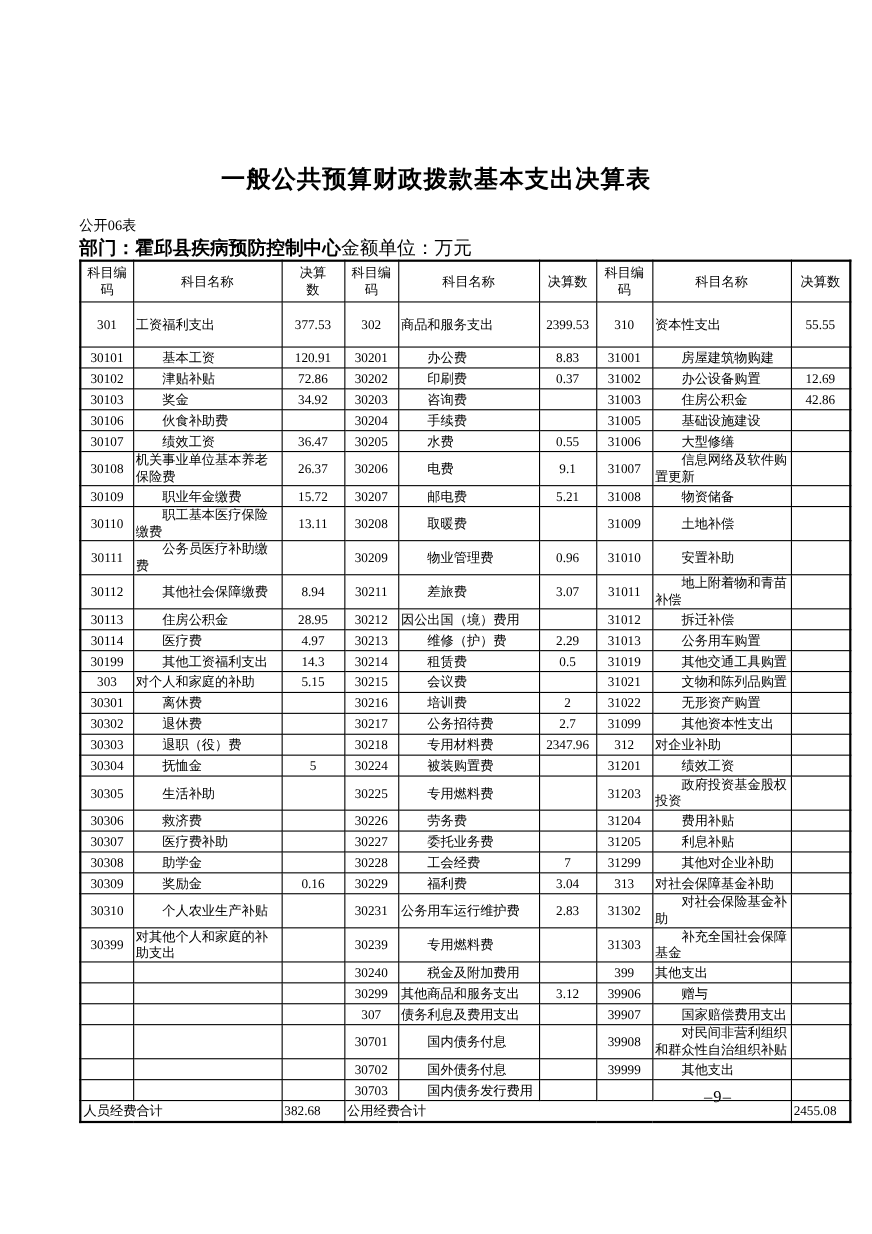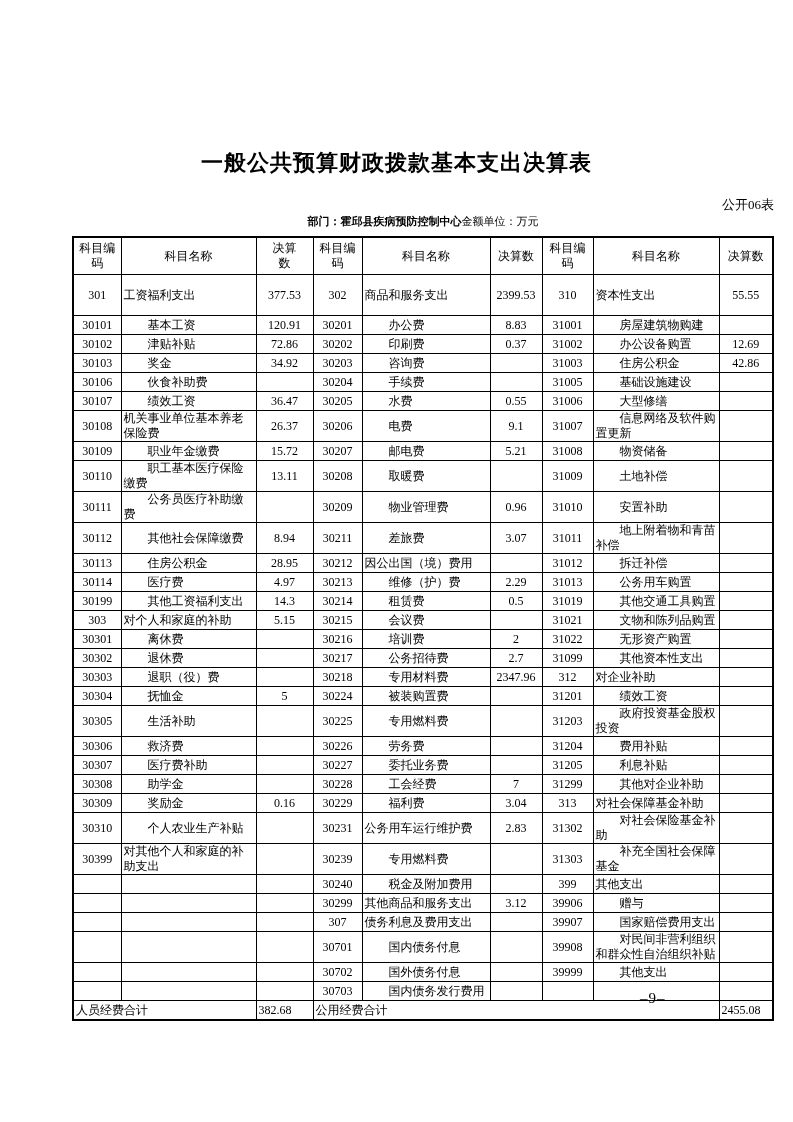--- a/index.html
+++ b/index.html
@@ -12,26 +12,26 @@
     overflow:hidden;
   }
   .doc-title{
     position:absolute;top:148px;left:0;width:793px;
     text-align:center;
     font-family:"Liberation Sans","DejaVu Sans",sans-serif;
     font-size:22px;font-weight:700;letter-spacing:1px;
   }
   .form-no{
     position:absolute;top:196px;left:72px;width:702px;
-    text-align:right;font-size:13px;
+    text-align:left;font-size:13px;
   }
   .meta-row{
     position:absolute;top:214px;left:72px;width:702px;
-    display:flex;justify-content:center;
-    font-size:11px;
+    display:flex;justify-content:flex-start;
+    font-size:17px;
   }
   .dept{font-weight:700;}
   .unit{font-weight:400;}
   table.budget{
     position:absolute;top:236px;left:72px;
     width:702px;
     border-collapse:collapse;
     border:2px solid #000;
     table-layout:fixed;
     font-size:12px;

